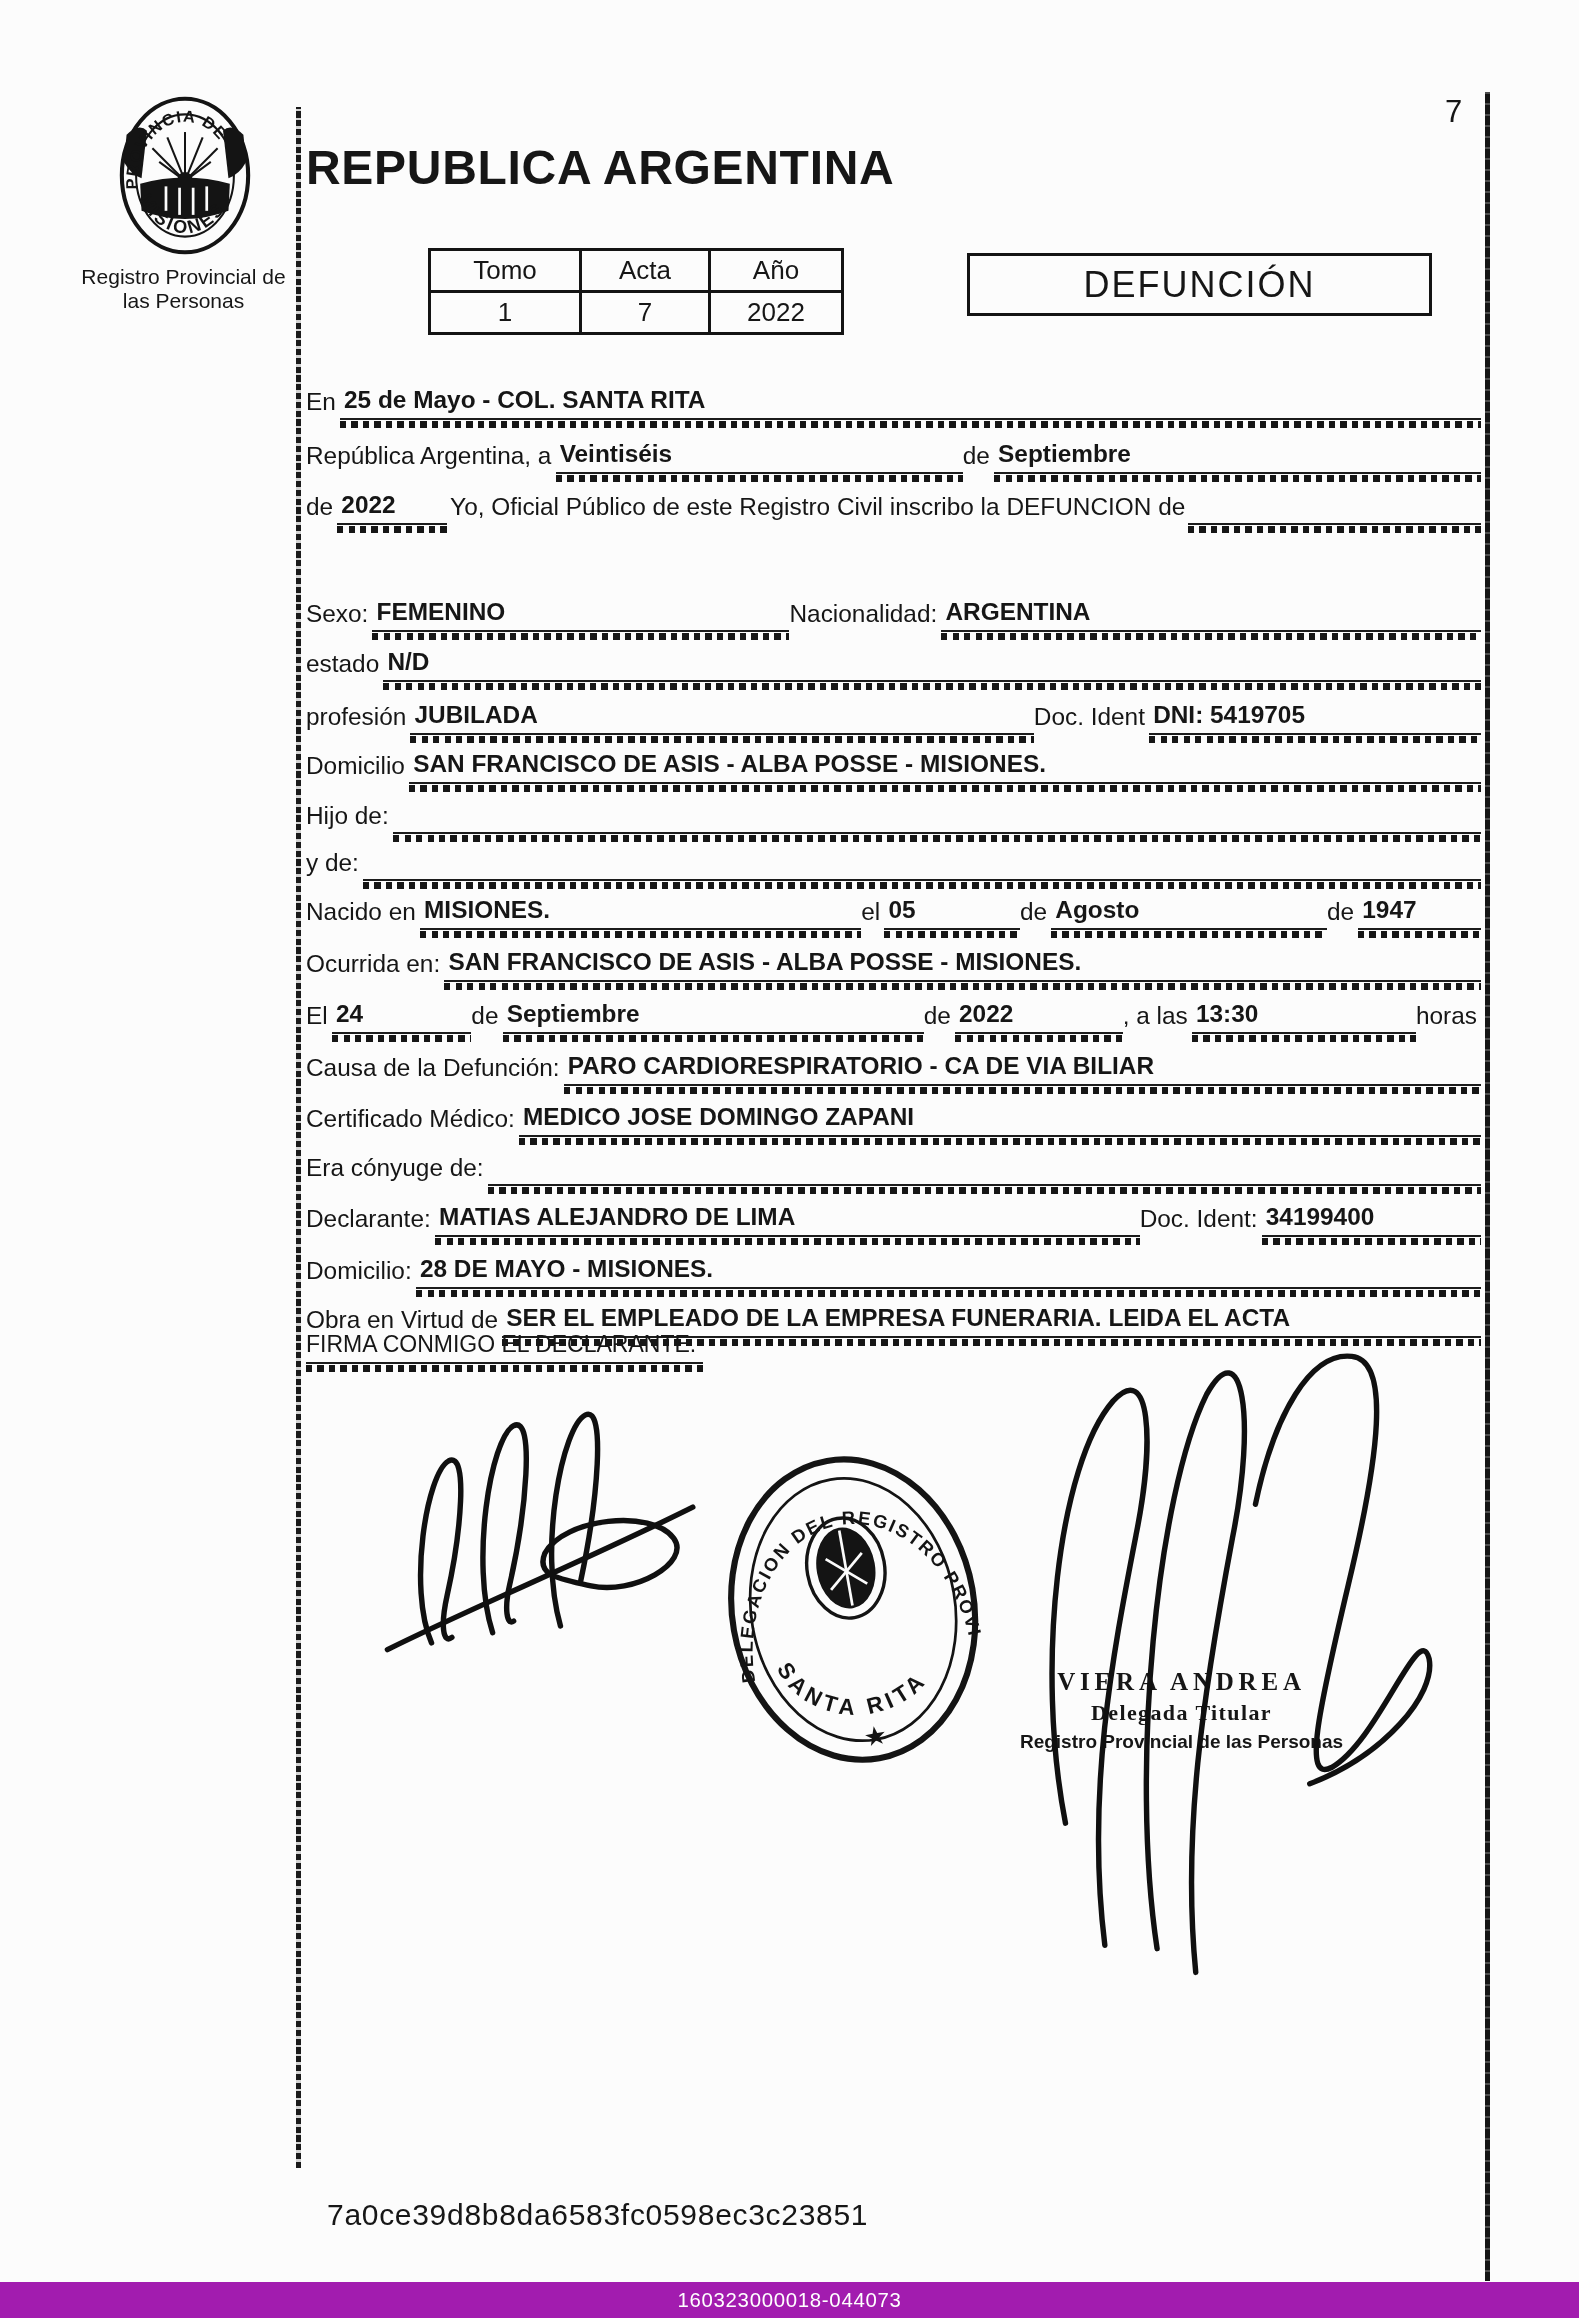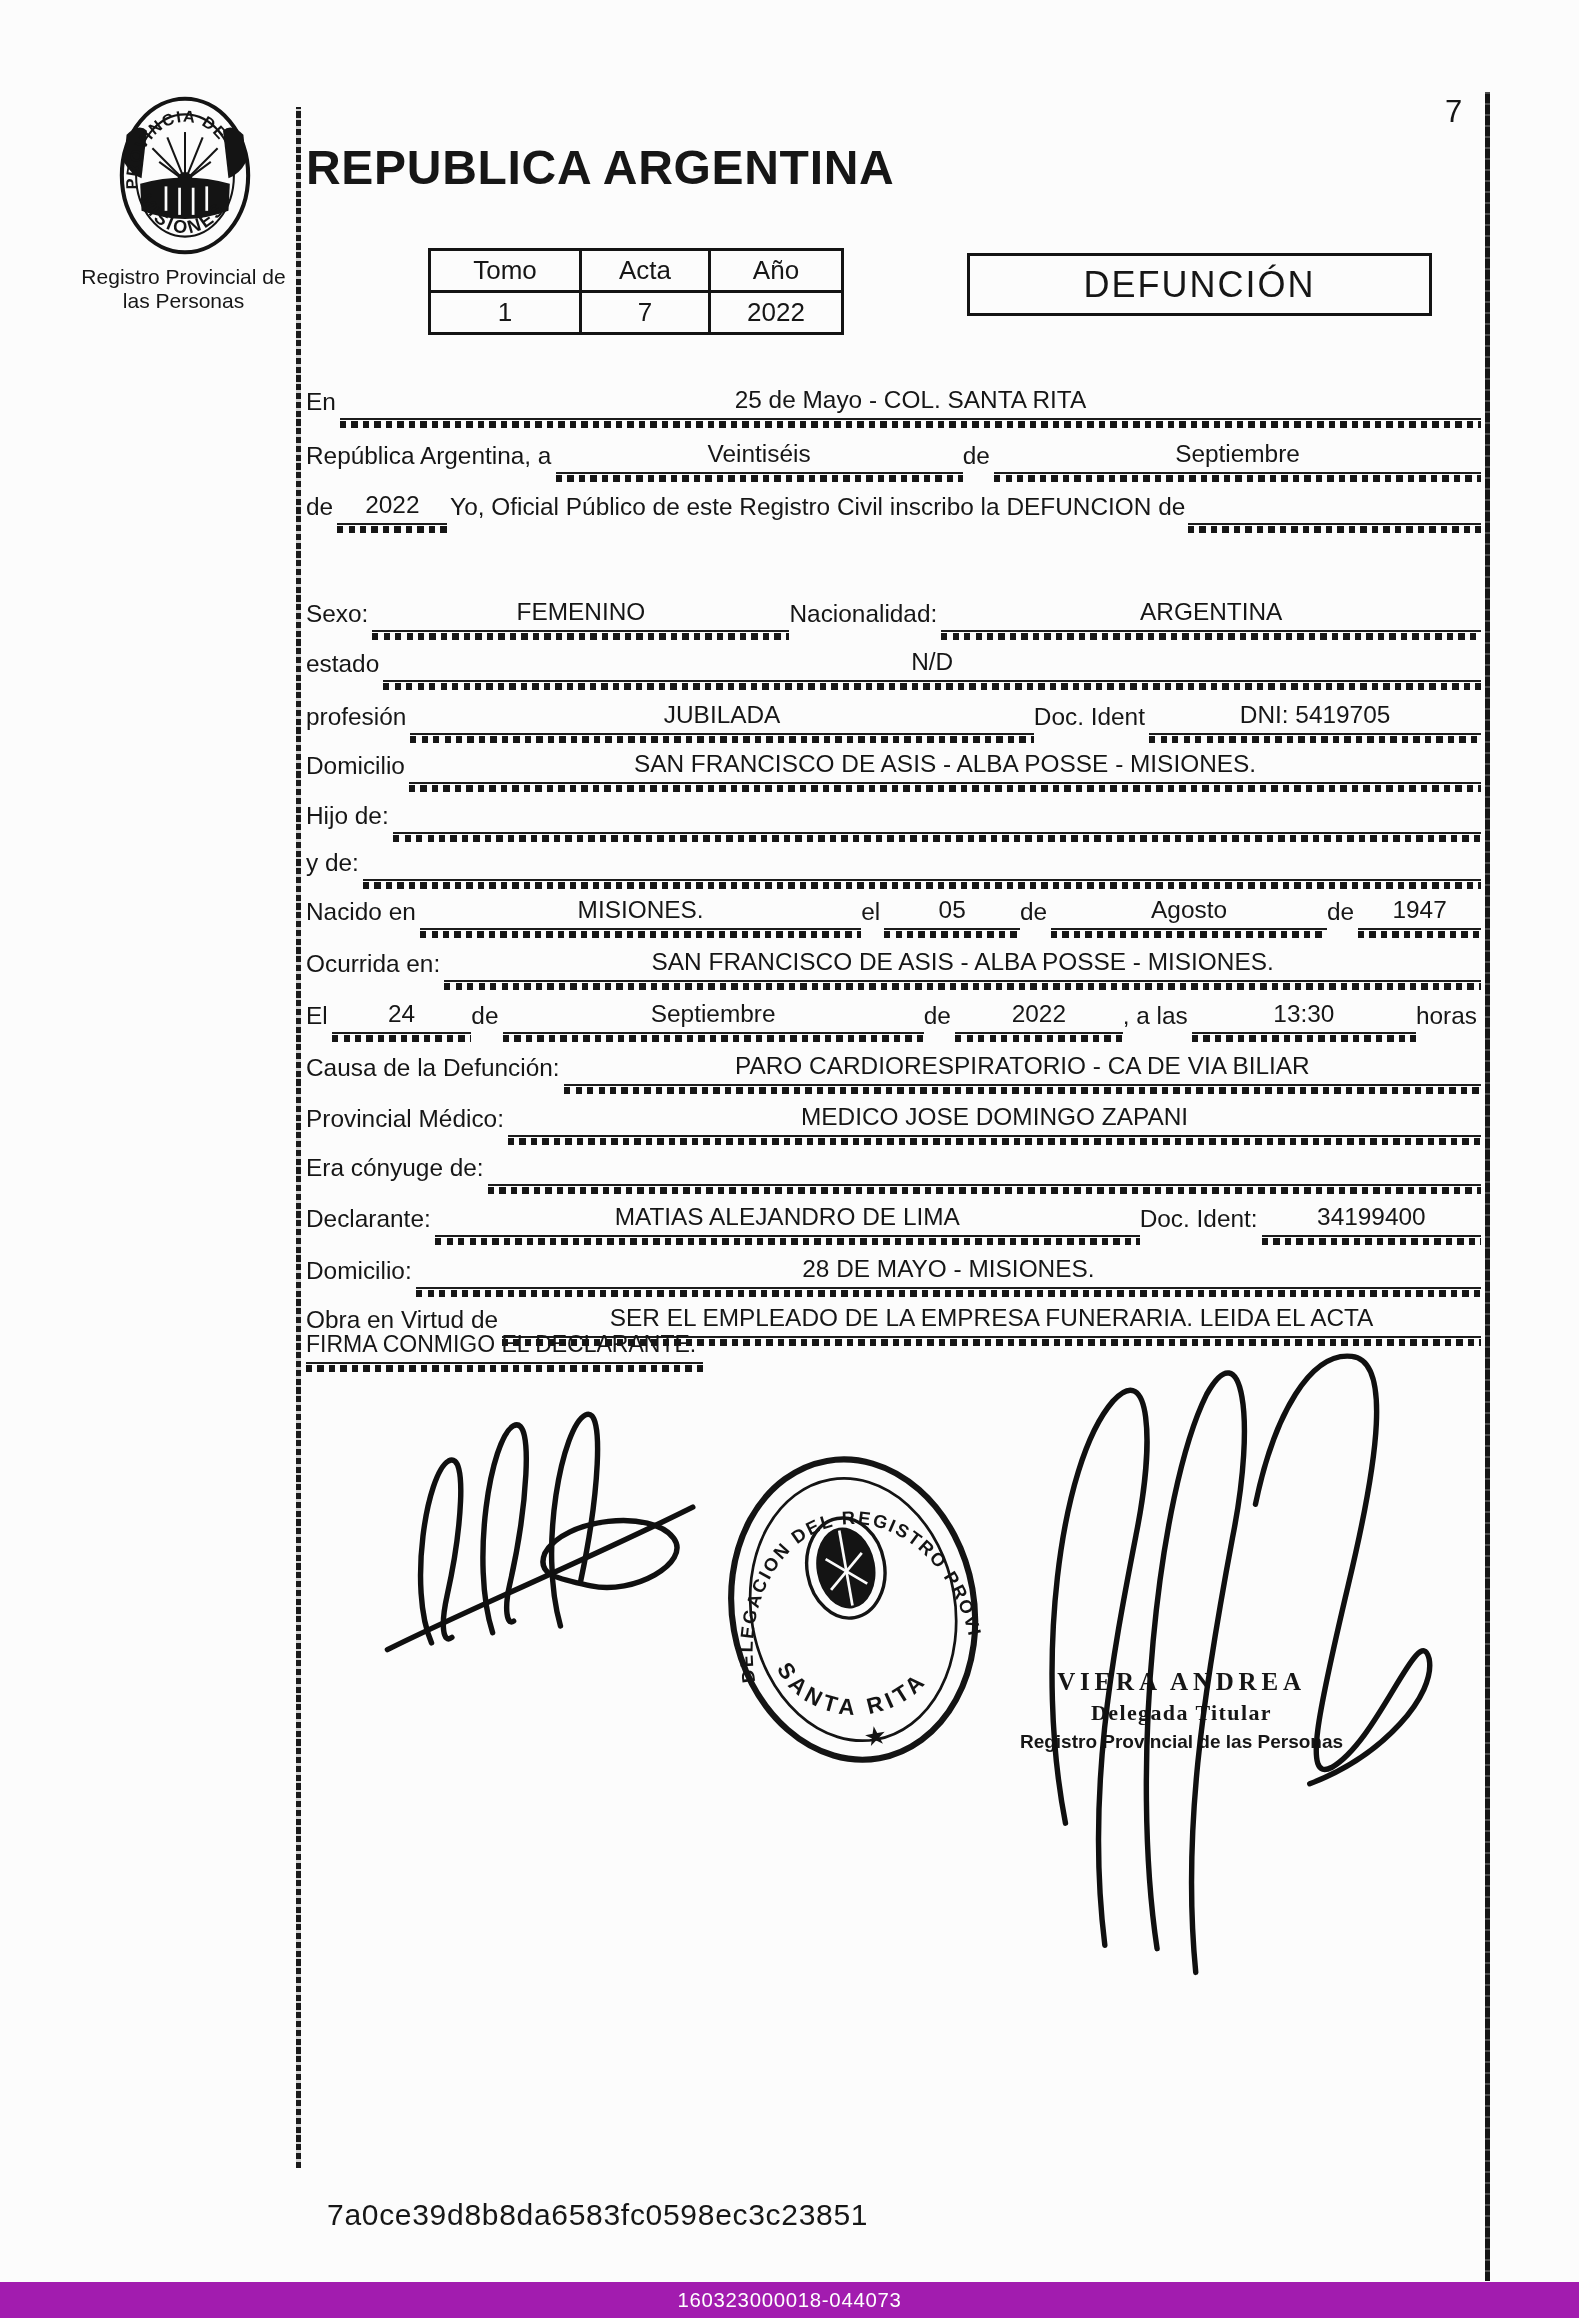--- a/index.html
+++ b/index.html
@@ -25,22 +25,22 @@
   table.acta td{border:3.4px solid #141414;text-align:center;font-size:26px;
     height:39px;padding:0;}
   td.c1{width:148px;} td.c2{width:126px;margin-left:38px;} td.c3{width:130px;}
   .defbox{position:absolute;left:967px;top:253px;width:459px;height:57px;
     border:3.4px solid #141414;display:flex;align-items:center;justify-content:center;
     font-size:36px;letter-spacing:2px;}
   
   .row{position:absolute;left:306px;width:1175px;height:38px;display:flex;
     align-items:flex-end;font-size:24.4px;line-height:1.1;}
   .lbl{font-weight:400;white-space:nowrap;padding:0 4.1px 4.1px 0;}
-  .fld{flex:1;position:relative;border-bottom:2px solid #1c1c1c;font-weight:400;
-    text-align:center;padding:0 4.1px 4.1px;white-space:nowrap;}
+  .fld{flex:1;position:relative;border-bottom:2px solid #1c1c1c;font-weight:700;
+    text-align:left;padding:0 4.1px 4.1px;white-space:nowrap;}
   .fld::after{content:"";position:absolute;left:0;right:0;bottom:-10.2px;height:6.8px;
     background:repeating-linear-gradient(90deg,#161616 0 6.1px,transparent 6.1px 11.5px);}
   .plain{font-weight:400;white-space:nowrap;padding:0 2.7px 4.1px;}
   .inline-fld{display:inline-block;position:relative;border-bottom:2px solid #1c1c1c;
     font-weight:400;font-size:23px;padding:0 6.8px 4.1px 0;}
   .inline-fld::after{content:"";position:absolute;left:0;right:0;bottom:-10.2px;height:6.8px;
     background:repeating-linear-gradient(90deg,#161616 0 6.1px,transparent 6.1px 11.5px);}
   
   .sig{position:absolute;pointer-events:none;}
   .sig path{fill:none;stroke:#101010;stroke-width:8;stroke-linecap:round;}
@@ -205,21 +205,21 @@
     <span class="fld" style="flex:1.15">13:30</span>
     <span class="lbl">horas</span>
   </div>
 
   <div class="row" style="top:1048px">
     <span class="lbl">Causa de la Defunción:</span>
     <span class="fld">PARO CARDIORESPIRATORIO - CA DE VIA BILIAR</span>
   </div>
 
   <div class="row" style="top:1099px">
-    <span class="lbl">Provincial Médico:</span>
+    <span class="lbl">Certificado Médico:</span>
     <span class="fld">MEDICO JOSE DOMINGO ZAPANI</span>
   </div>
 
   <div class="row" style="top:1148px">
     <span class="lbl">Era cónyuge de:</span>
     <span class="fld"></span>
   </div>
 
   <div class="row" style="top:1199px">
     <span class="lbl">Declarante:</span>

